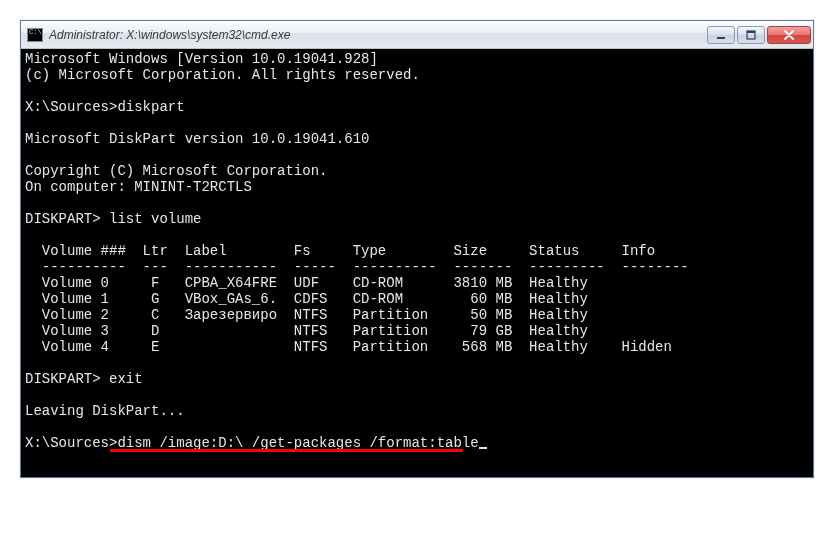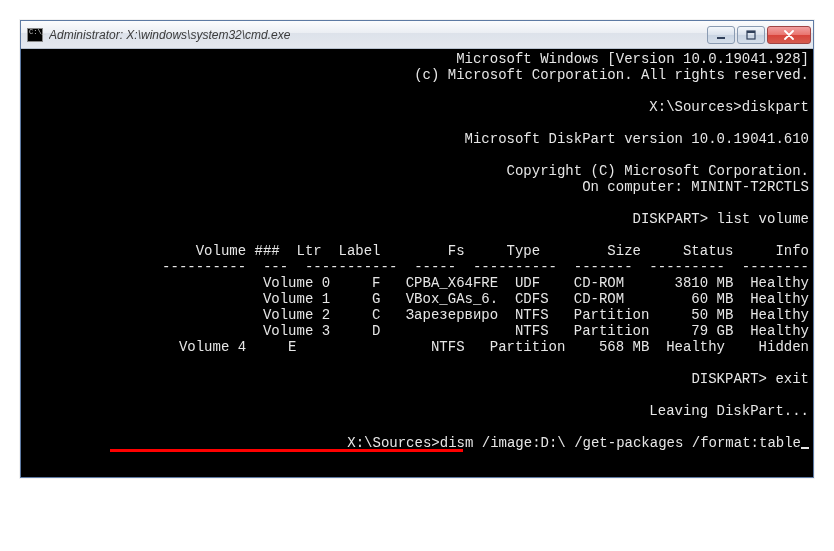--- a/index.html
+++ b/index.html
@@ -76,21 +76,20 @@
     background: linear-gradient(to bottom, #f1a0a0, #e9756f 49%, #d8433b 50%, #d65c4f);
     border-color: #a04444;
   }
   .win-btn svg { display: block; }
   .terminal {
     flex: 1;
     background: #000;
     padding: 2px 4px 4px 4px;
     overflow: hidden;
     position: relative;
-    text-align: right;
   }
   .terminal pre {
     margin: 0;
     font-family: "Consolas", "Lucida Console", "Courier New", monospace;
     font-size: 14px;
     line-height: 16px;
     color: #e6e6e6;
     white-space: pre;
   }
   .cursor {

